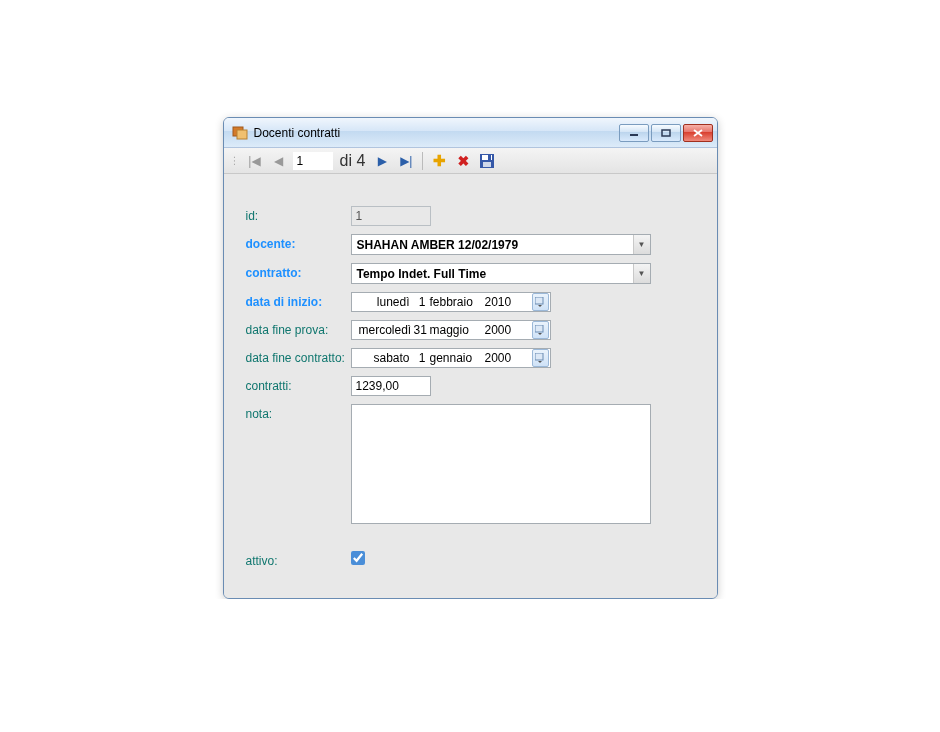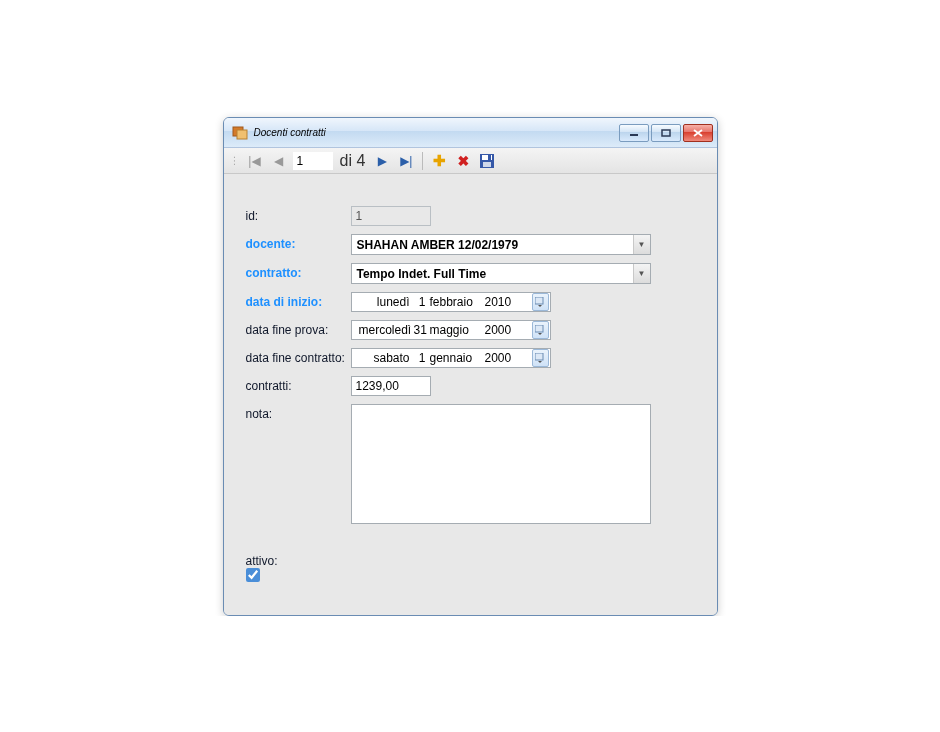--- a/index.html
+++ b/index.html
@@ -14,21 +14,21 @@
     }
     .titlebar {
       height: 30px;
       background: linear-gradient(#f0f6fd, #d6e6f7 45%, #c3daf1 46%, #dcebf9);
       display: flex;
       align-items: center;
       padding: 0 4px 0 8px;
       border-bottom: 1px solid #b0c4de;
     }
     .title-icon { width: 16px; height: 16px; margin-right: 6px; display:flex; align-items:center; justify-content:center;}
-    .title-text { flex: 1; color: #000; font-size: 10px; font-style: italic; }
+    .title-text { flex: 1; color: #000; font-size: 12px; }
     .win-btns { display: flex; gap: 2px; }
     .win-btn {
       width: 30px; height: 18px;
       border: 1px solid #7a9cbf;
       border-radius: 2px;
       background: linear-gradient(#f7fbff, #d2e4f5 45%, #bcd5ed 46%, #d9eafc);
       display: flex; align-items: center; justify-content: center;
       font-size: 9px; cursor: pointer;
     }
     .win-btn.close {
@@ -56,21 +56,21 @@
     .pos-input {
       width: 40px; height: 18px; border: 1px solid transparent; background: #fff;
       font-size: 12px; padding: 0 3px;
     }
     .count-text { font-size: 16px; color: #333; padding: 0 3px; }
     .content {
       padding: 32px 22px 22px 22px;
       background: #e8e8e8;
     }
     .row { display: flex; align-items: flex-start; margin-bottom: 8px; }
-    .label { width: 105px; color: #0f172a; padding-top:3px; }
+    .label { width: 105px; color: #0f766e; padding-top:3px; }
     .label.highlight { color: #1e90ff; font-weight: bold; }
     .field input[type="text"] {
       border: 1px solid #a5acb2; background: #fff;
       height: 20px; font-size: 12px; padding: 0 4px;
       font-family: inherit;
     }
     .field input[readonly]{ background:#e8e8e8; border:1px solid #b9bfc4; color:#555;}
     .dropdown {
       display: flex; align-items: center;
       border: 1px solid #a5acb2; background: #fff; height: 21px; width: 300px;
@@ -100,21 +100,21 @@
       cursor: pointer;
     }
     textarea.nota {
       width: 300px; height: 120px;
       border: 1px solid #a5acb2; background:#fff;
       font-family: inherit; font-size:12px; padding:3px;
       resize: none;
     }
     .checkbox-field input[type="checkbox"]{ width:14px; height:14px; accent-color:#4a8ed8;}
     .nota-row { margin-top:4px; }
-    .attivo-row{ margin-top:24px;flex-direction:column;}
+    .attivo-row{ margin-top:24px;}
     .arrow { font-family: Arial; }
   </style>
 </head>
 <body>
 
 <div class="window">
 
   <div class="titlebar">
     <span class="title-icon">
       <svg width="16" height="16" viewBox="0 0 16 16">

